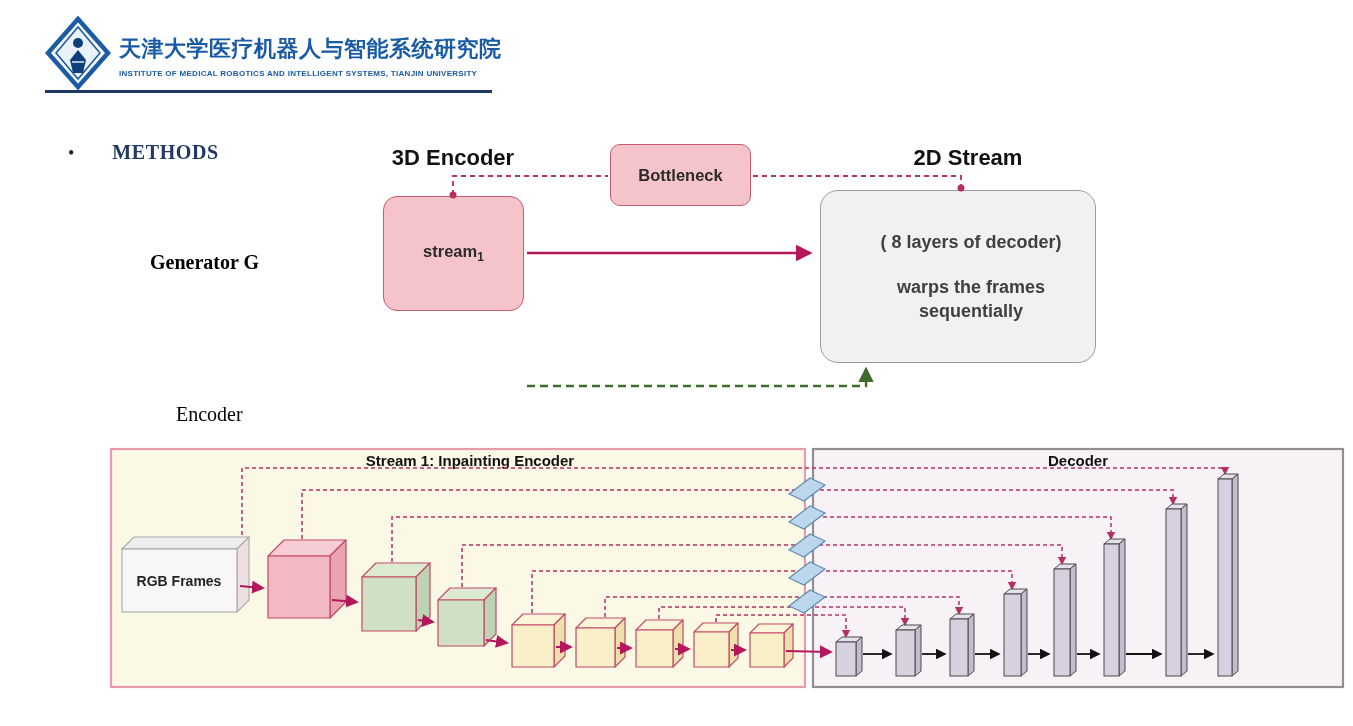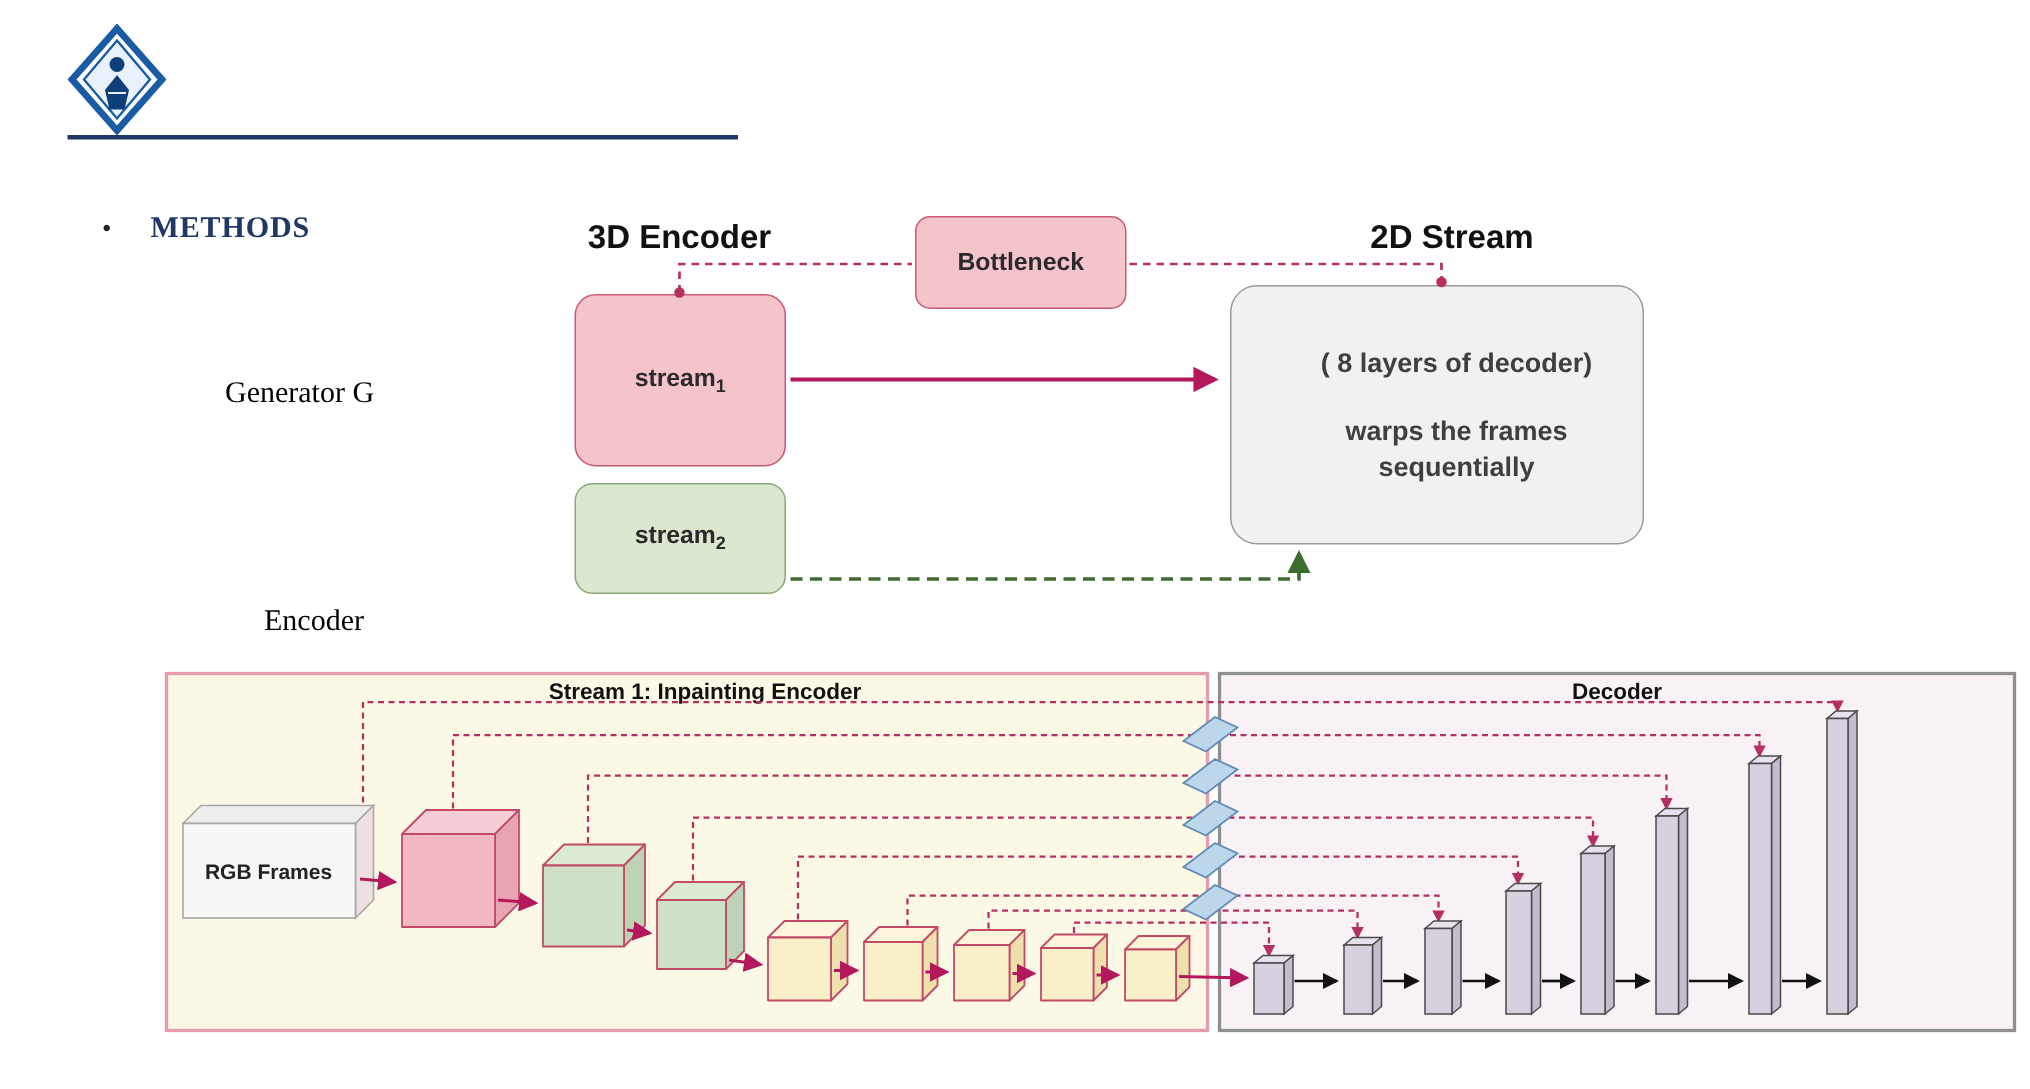--- a/index.html
+++ b/index.html
@@ -11,25 +11,25 @@
   .logo-svg{width:66px;height:74px;flex:0 0 auto;}
   .logo-text{margin-left:8px;padding-top:18px;}
   .cn-title{font-size:22px;font-weight:bold;color:#1a5ba6;letter-spacing:0.5px;white-space:nowrap;}
   .en-title{font-size:8px;font-weight:bold;color:#1a5ba6;letter-spacing:0.28px;margin-top:5px;white-space:nowrap;}
   .header-rule{position:absolute;left:45px;top:90px;width:447px;height:3px;background:#1f3864;}
 
   
   .methods-row{position:absolute;left:68px;top:141px;display:flex;align-items:baseline;
                font-family:"Liberation Serif",serif;}
   .methods-bullet{font-size:18px;color:#222;}
-  .methods-title{font-size:20px;font-weight:bold;color:#1f3864;letter-spacing:0.6px;margin-left:26px;}
+  .methods-title{font-size:20px;font-weight:bold;color:#1f3864;letter-spacing:0.6px;margin-left:38px;}
 
   
   .gen-label{position:absolute;left:150px;top:251px;font-family:"Liberation Serif",serif;
-             font-size:20px;font-weight:normal;color:#000;}
+             font-size:20px;font-weight:bold;color:#000;}
   .enc-label{position:absolute;left:176px;top:403px;font-family:"Liberation Serif",serif;
              font-size:20px;font-weight:normal;color:#000;}
 
   
   .diagram-label{position:absolute;font-size:22px;font-weight:bold;color:#111;width:140px;text-align:center;}
   .lbl-3d{left:383px;top:145px;}
   .lbl-2d{left:898px;top:145px;}
 
   .gen-box{position:absolute;display:flex;align-items:center;justify-content:center;
            font-size:16.5px;color:#2b2b2b;box-sizing:border-box;font-weight:bold;}
@@ -56,42 +56,43 @@
 <div class="slide">
 
   <div class="logo-area">
     <svg class="logo-svg" viewBox="0 0 66 74">
       <polygon points="33,3 63,37 33,71 3,37" fill="#ffffff" stroke="#1a5ba6" stroke-width="4.5"></polygon>
       <polygon points="33,11 55,37 33,63 11,37" fill="#e9f1fb" stroke="#1a5ba6" stroke-width="1.6"></polygon>
       <circle cx="33" cy="27" r="5" fill="#0f3f7a"></circle>
       <path d="M33,34 L25,44 L28,57 L38,57 L41,44 Z" fill="#0f3f7a"></path>
       <line x1="27" y1="46" x2="39" y2="46" stroke="#e9f1fb" stroke-width="1.4"></line>
     </svg>
+    <div class="logo-text">
+      <div class="cn-title">天津大学医疗机器人与智能系统研究院</div>
+      <div class="en-title">INSTITUTE OF MEDICAL ROBOTICS AND INTELLIGENT SYSTEMS, TIANJIN UNIVERSITY</div>
+    </div>
   </div>
   <div class="header-rule"></div>
 
   <div class="methods-row">
     <span class="methods-bullet">•</span>
     <span class="methods-title">METHODS</span>
   </div>
 
   <div class="gen-label">Generator G</div>
   <div class="enc-label">Encoder</div>
 
   <div class="diagram-label lbl-3d">3D Encoder</div>
   <div class="diagram-label lbl-2d">2D Stream</div>
 
   <div class="gen-box box-bottleneck">
     <span>Bottleneck</span>
   </div>
   <div class="gen-box box-stream1">
     <span><span>stream</span><sub>1</sub></span>
-  </div>
-  <div class="gen-box box-stream2">
-    <span><span>stream</span><sub>2</sub></span>
   </div>
   <div class="gen-box box-decoder">
     <div class="dec-line1">( 8 layers of decoder)</div>
     <div>warps the frames</div>
     <div>sequentially</div>
   </div>
 
   <svg class="overlay" viewBox="0 0 1353 726">
     <defs>
       <marker id="mcr" viewBox="0 0 10 10" refX="8.5" refY="5" markerWidth="6.5" markerHeight="6.5" orient="auto-start-reverse">

